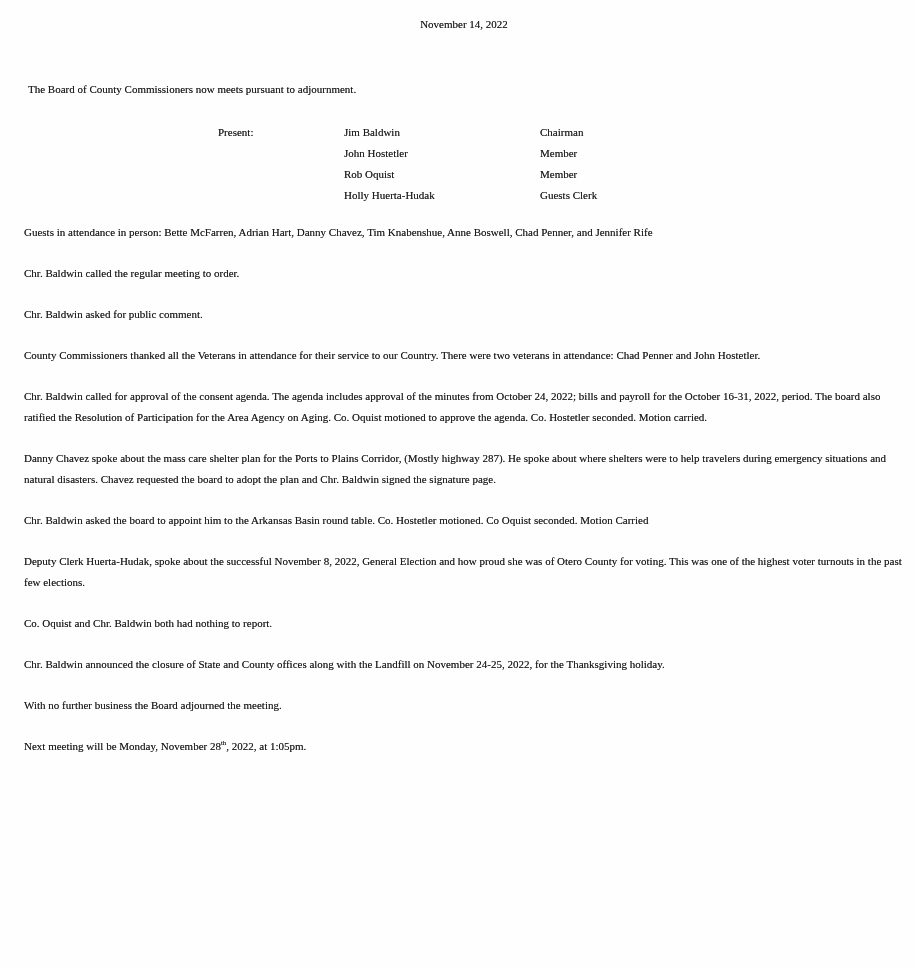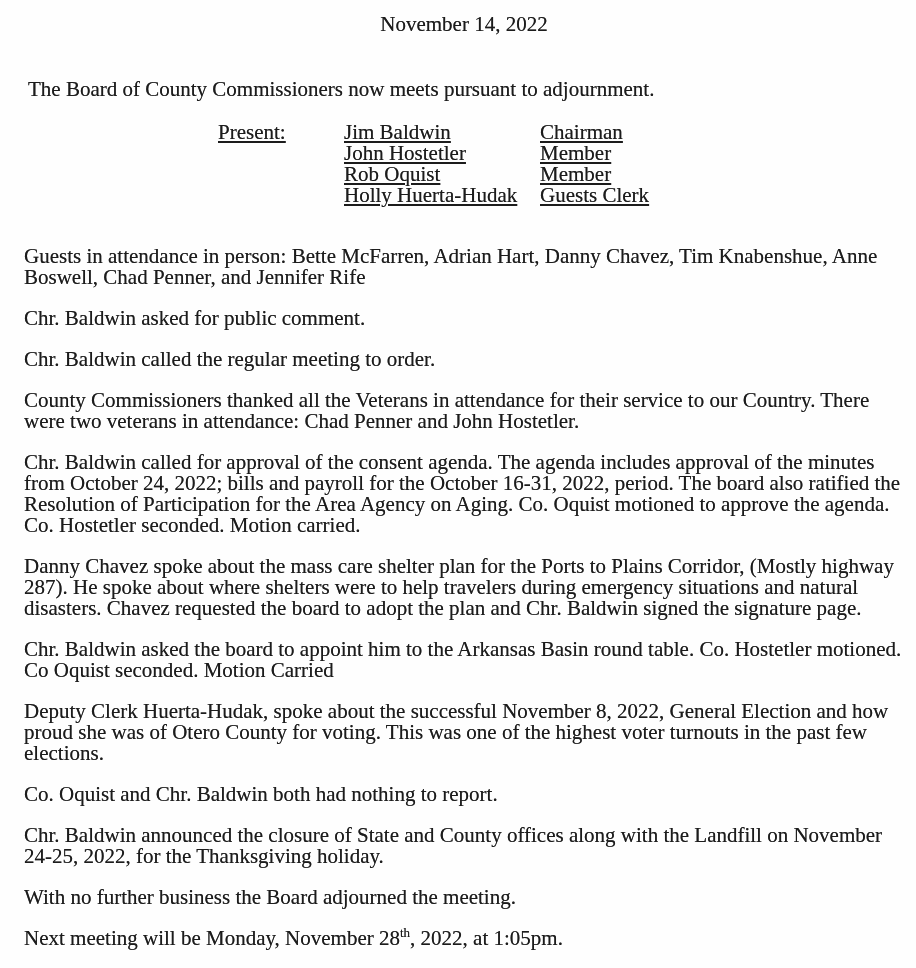--- a/index.html
+++ b/index.html
@@ -12,36 +12,35 @@
     height: 968px;
     overflow: hidden;
   }
   .page {
     box-sizing: border-box;
     width: 916px;
     height: 968px;
     padding: 14px 12px 0 24px;
     background: #fefefe;
     font-family: "Liberation Serif", "DejaVu Serif", serif;
-    font-size: 21px;
+    font-size: 11px;
     line-height: 21px;
     color: #1c1c1c;
     
     text-shadow: 0 0 0.5px rgba(25,25,25,0.65);
   }
   .date-line {
     text-align: center;
     margin: 0 0 44px 0;
   }
   .intro {
     margin: 0 0 22px 4px;
   }
   .present-block {
-    margin: 0 0 40px 194px;
-    text-decoration: underline;
+    margin: 0 0 16px 194px;
   }
   .present-row {
     display: grid;
     grid-template-columns: 126px 196px auto;
   }
   .body-paragraphs p {
     margin: 4px 0 20px 0;
   }
   sup.ord {
     font-size: 0.62em;
@@ -76,22 +75,22 @@
     </div>
     <div class="present-row">
       <span></span>
       <span>Holly Huerta-Hudak</span>
       <span>Guests Clerk</span>
     </div>
   </div>
 
   <div class="body-paragraphs">
     <p>Guests in attendance in person: Bette McFarren, Adrian Hart, Danny Chavez, Tim Knabenshue, Anne Boswell, Chad Penner, and Jennifer Rife</p>
+    <p>Chr. Baldwin called the regular meeting to order.</p>
     <p>Chr. Baldwin asked for public comment.</p>
-    <p>Chr. Baldwin called the regular meeting to order.</p>
     <p>County Commissioners thanked all the Veterans in attendance for their service to our Country. There were two veterans in attendance: Chad Penner and John Hostetler.</p>
     <p>Chr. Baldwin called for approval of the consent agenda. The agenda includes approval of the minutes from October 24, 2022; bills and payroll for the October 16-31, 2022, period. The board also ratified the Resolution of Participation for the Area Agency on Aging. Co. Oquist motioned to approve the agenda. Co. Hostetler seconded. Motion carried.</p>
     <p>Danny Chavez spoke about the mass care shelter plan for the Ports to Plains Corridor, (Mostly highway 287). He spoke about where shelters were to help travelers during emergency situations and natural disasters. Chavez requested the board to adopt the plan and Chr. Baldwin signed the signature page.</p>
     <p>Chr. Baldwin asked the board to appoint him to the Arkansas Basin round table. Co. Hostetler motioned. Co Oquist seconded. Motion Carried</p>
     <p>Deputy Clerk Huerta-Hudak, spoke about the successful November 8, 2022, General Election and how proud she was of Otero County for voting. This was one of the highest voter turnouts in the past few elections.</p>
     <p>Co. Oquist and Chr. Baldwin both had nothing to report.</p>
     <p>Chr. Baldwin announced the closure of State and County offices along with the Landfill on November 24-25, 2022, for the Thanksgiving holiday.</p>
     <p>With no further business the Board adjourned the meeting.</p>
     <p><span>Next meeting will be Monday, November 28</span><sup class="ord">th</sup><span>, 2022, at 1:05pm.</span></p>
   </div>

